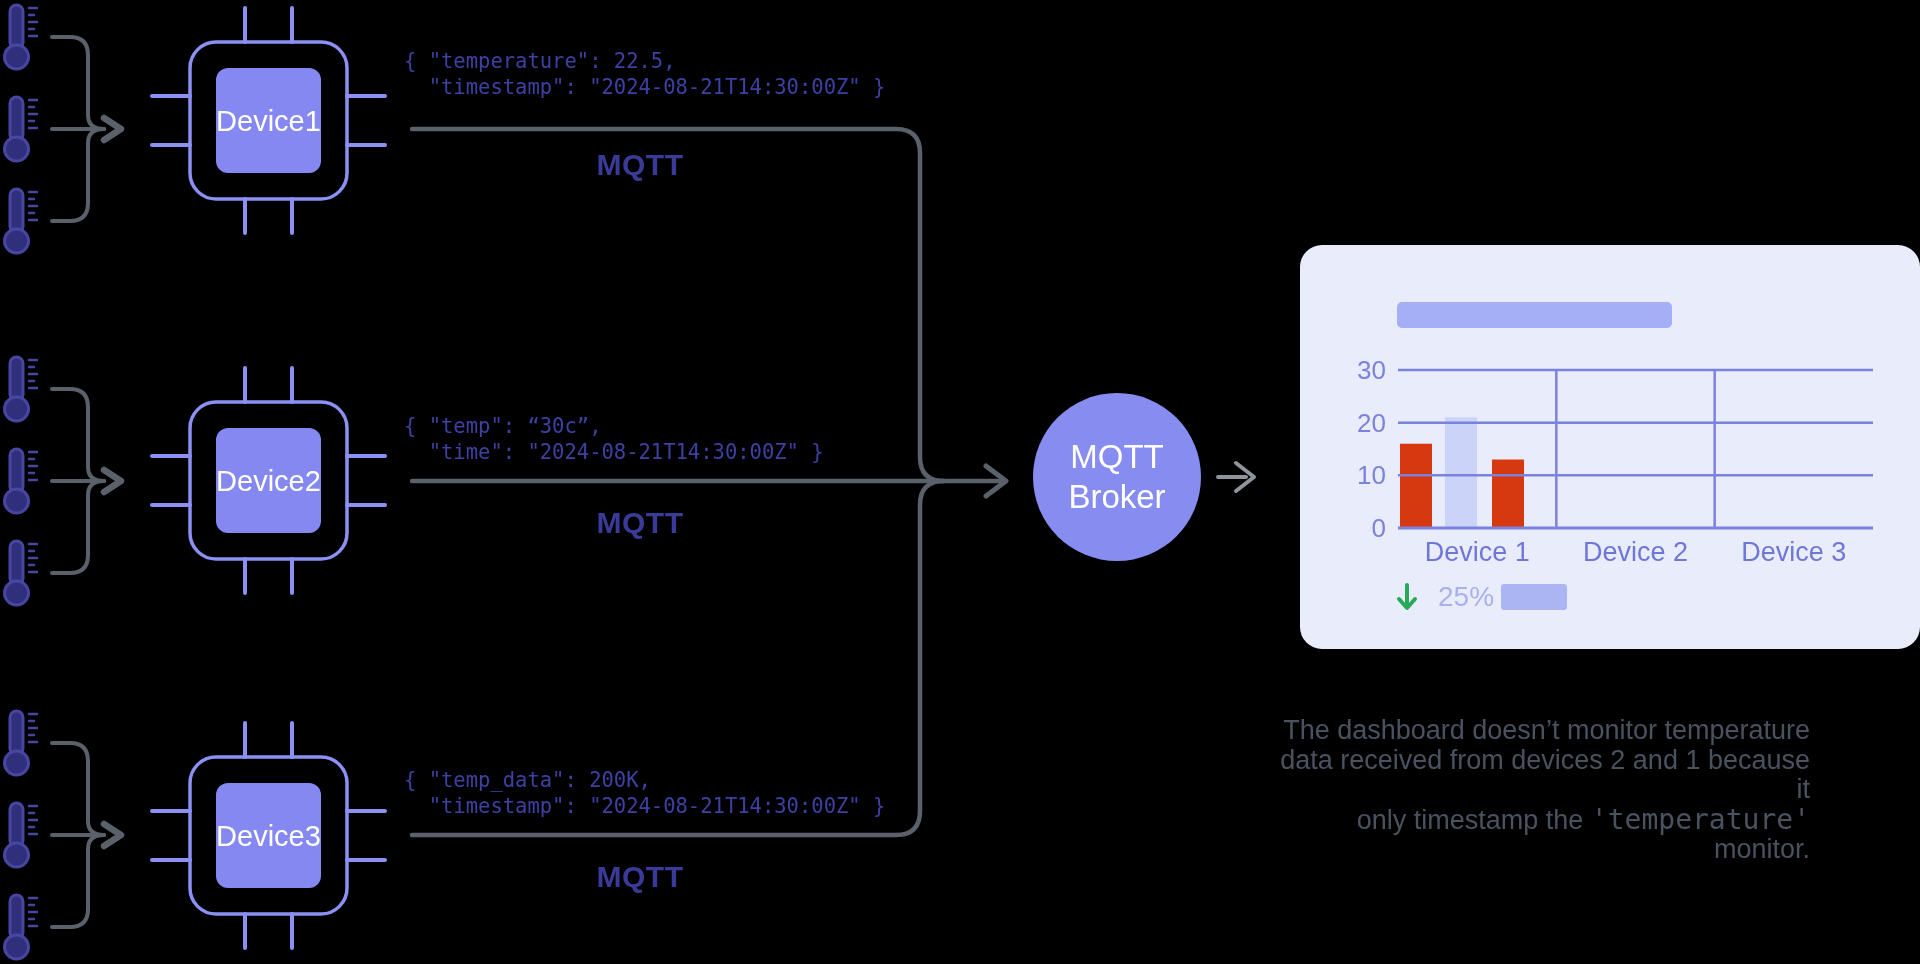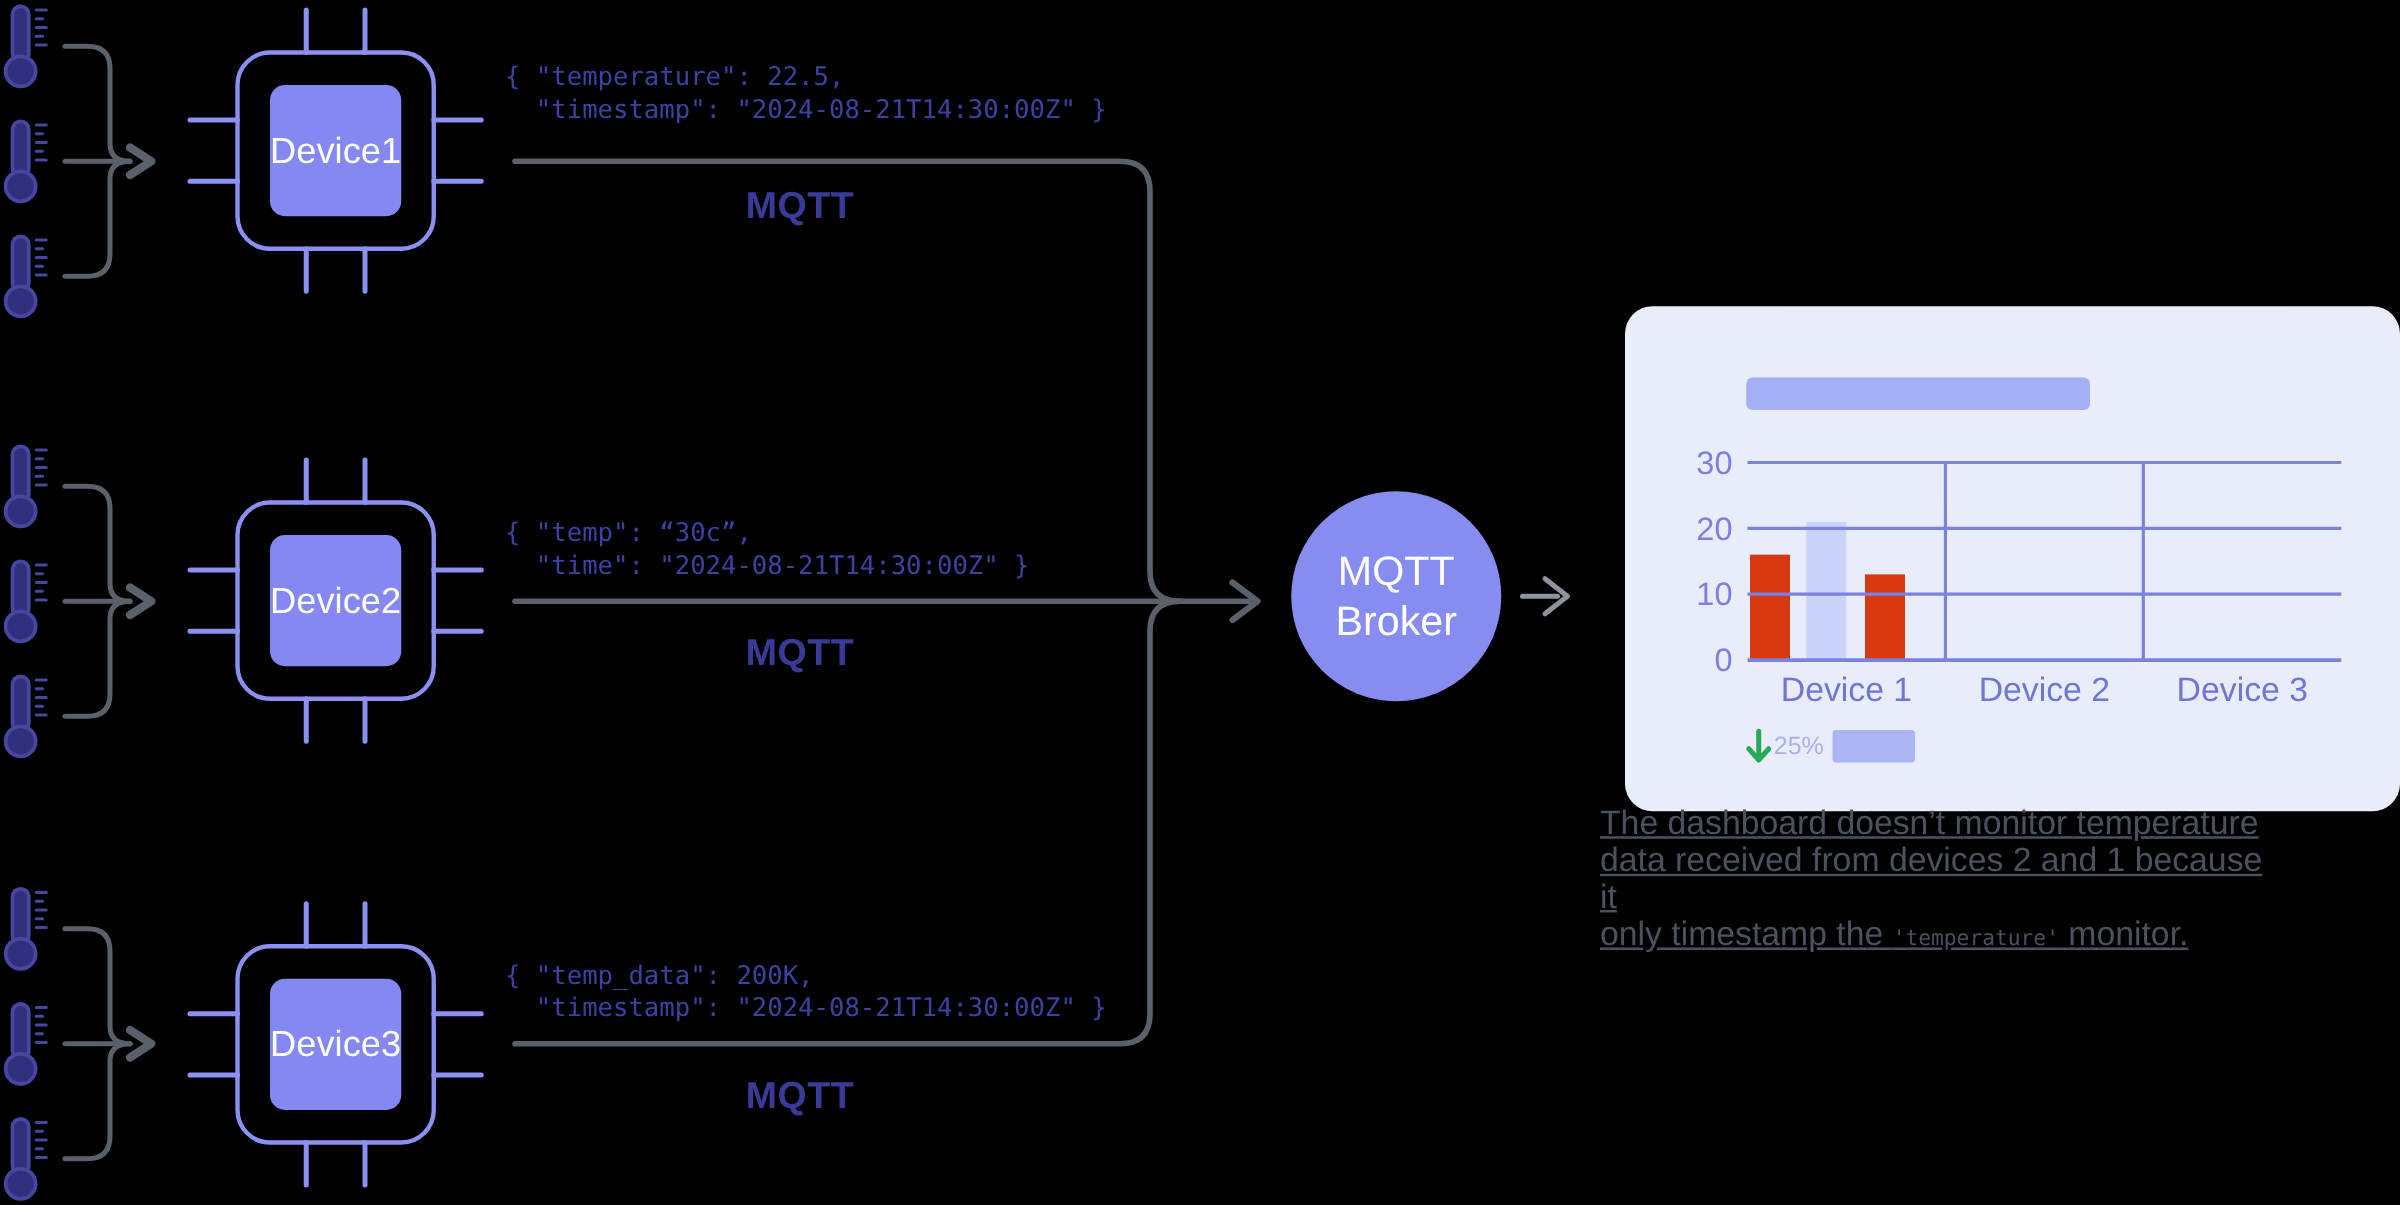--- a/index.html
+++ b/index.html
@@ -28,26 +28,26 @@
           background:var(--accent-purple,#878cf1);display:flex;flex-direction:column;
           align-items:center;justify-content:center;color:#fff;font-size:33px;line-height:40px;}
   
   .card{position:absolute;left:1300px;top:245px;width:620px;height:404px;border-radius:22px;
         background:var(--card-bg,#e9ecfb);}
   .title-ph{position:absolute;left:97px;top:57px;width:275px;height:26px;border-radius:5px;
             background:var(--title-placeholder,#a5aff6);}
   #chart-svg{position:absolute;left:0;top:0;}
   #chart-svg text{font-family:"Liberation Sans",sans-serif;}
   .footer{position:absolute;left:95px;top:336px;display:flex;align-items:center;height:32px;}
-  .footer .pct{color:var(--percent-color,#a8b1f0);font-size:20px;margin-left:0;}
+  .footer .pct{color:var(--percent-color,#a8b1f0);font-size:28px;margin-left:19px;}
   .legend-ph{width:66px;height:26px;border-radius:3px;background:var(--legend-placeholder,#abb5f4);margin-left:7px;}
   
-  .caption{position:absolute;left:1280px;top:644px;width:530px;text-align:left;
-           color:var(--caption-color,#4a5260);font-size:27px;line-height:29.5px;text-decoration:underline;}
-  .caption .code{font-family:"DejaVu Sans Mono",monospace;font-size:17px;}
+  .caption{position:absolute;left:1280px;top:716px;width:530px;text-align:right;
+           color:var(--caption-color,#4a5260);font-size:27px;line-height:29.5px;}
+  .caption .code{font-family:"DejaVu Sans Mono",monospace;font-size:28px;}
 </style>
 </head>
 <body>
 
 <div class="canvas">
 
   <svg class="overlay" width="1920" height="964" viewBox="0 0 1920 964">
     <defs>
       <g id="thermo">
         <line class="thermo-tick" x1="26" y1="4" x2="34" y2="4"></line>

